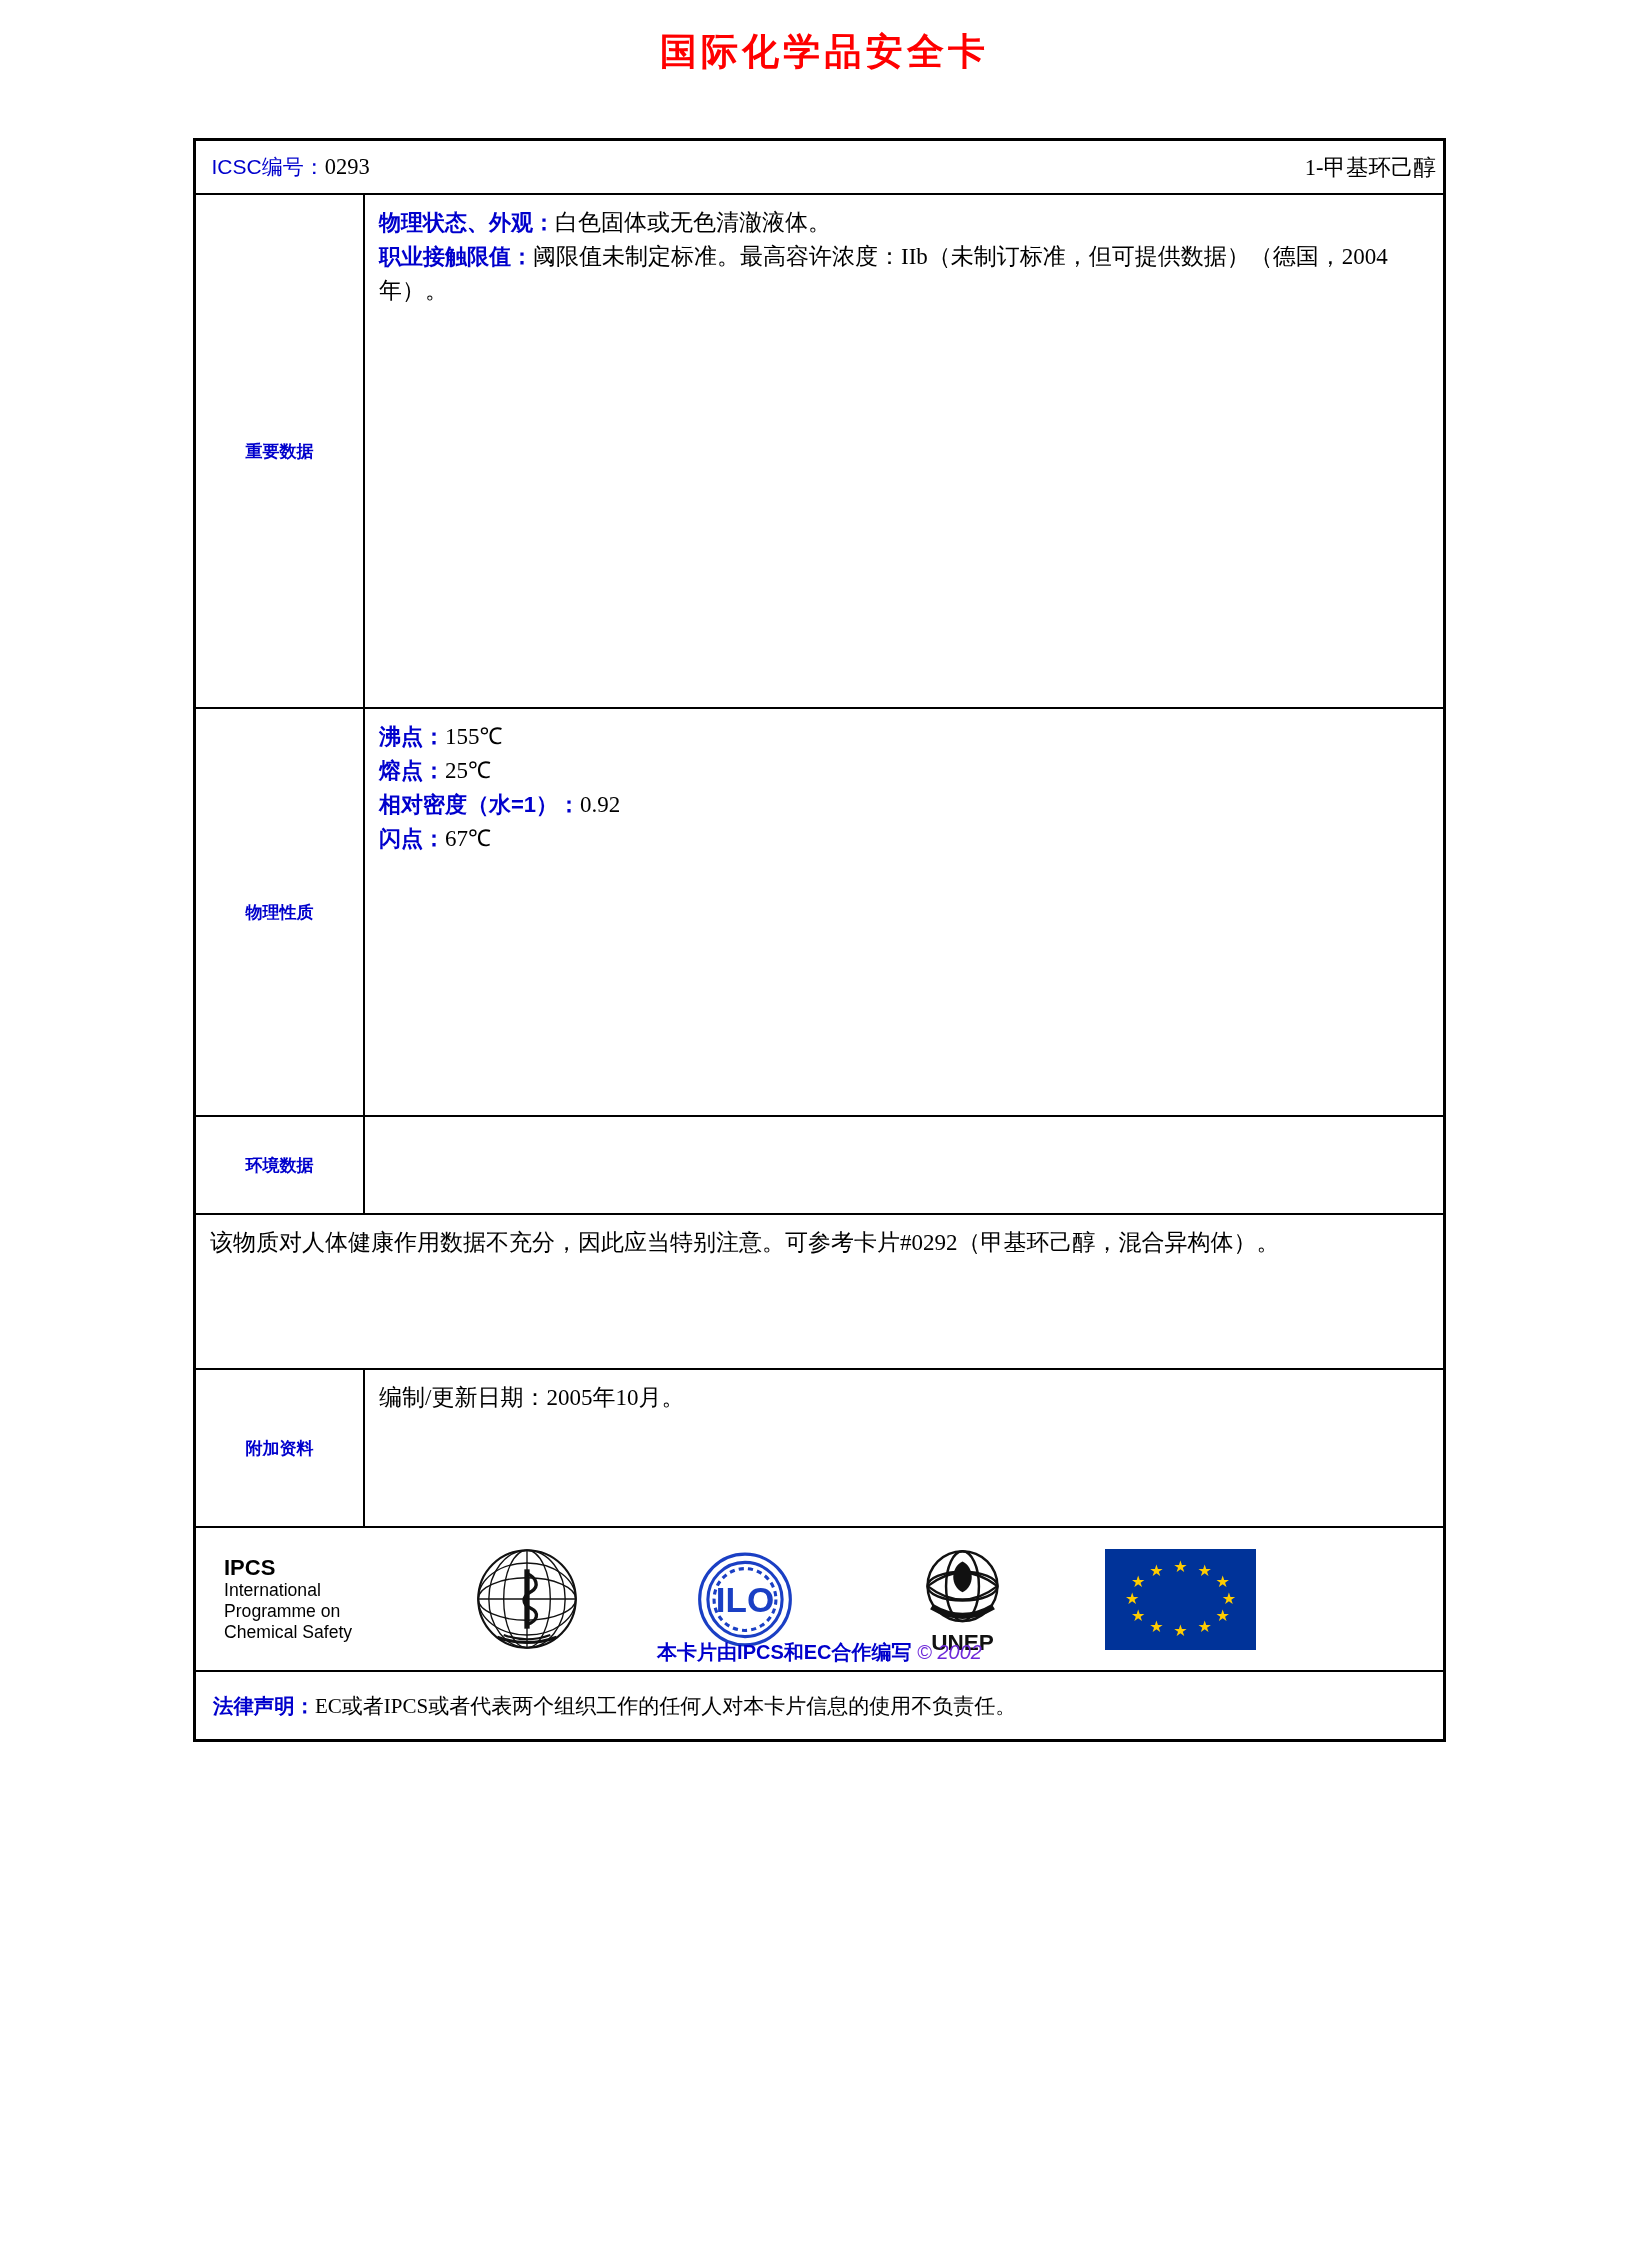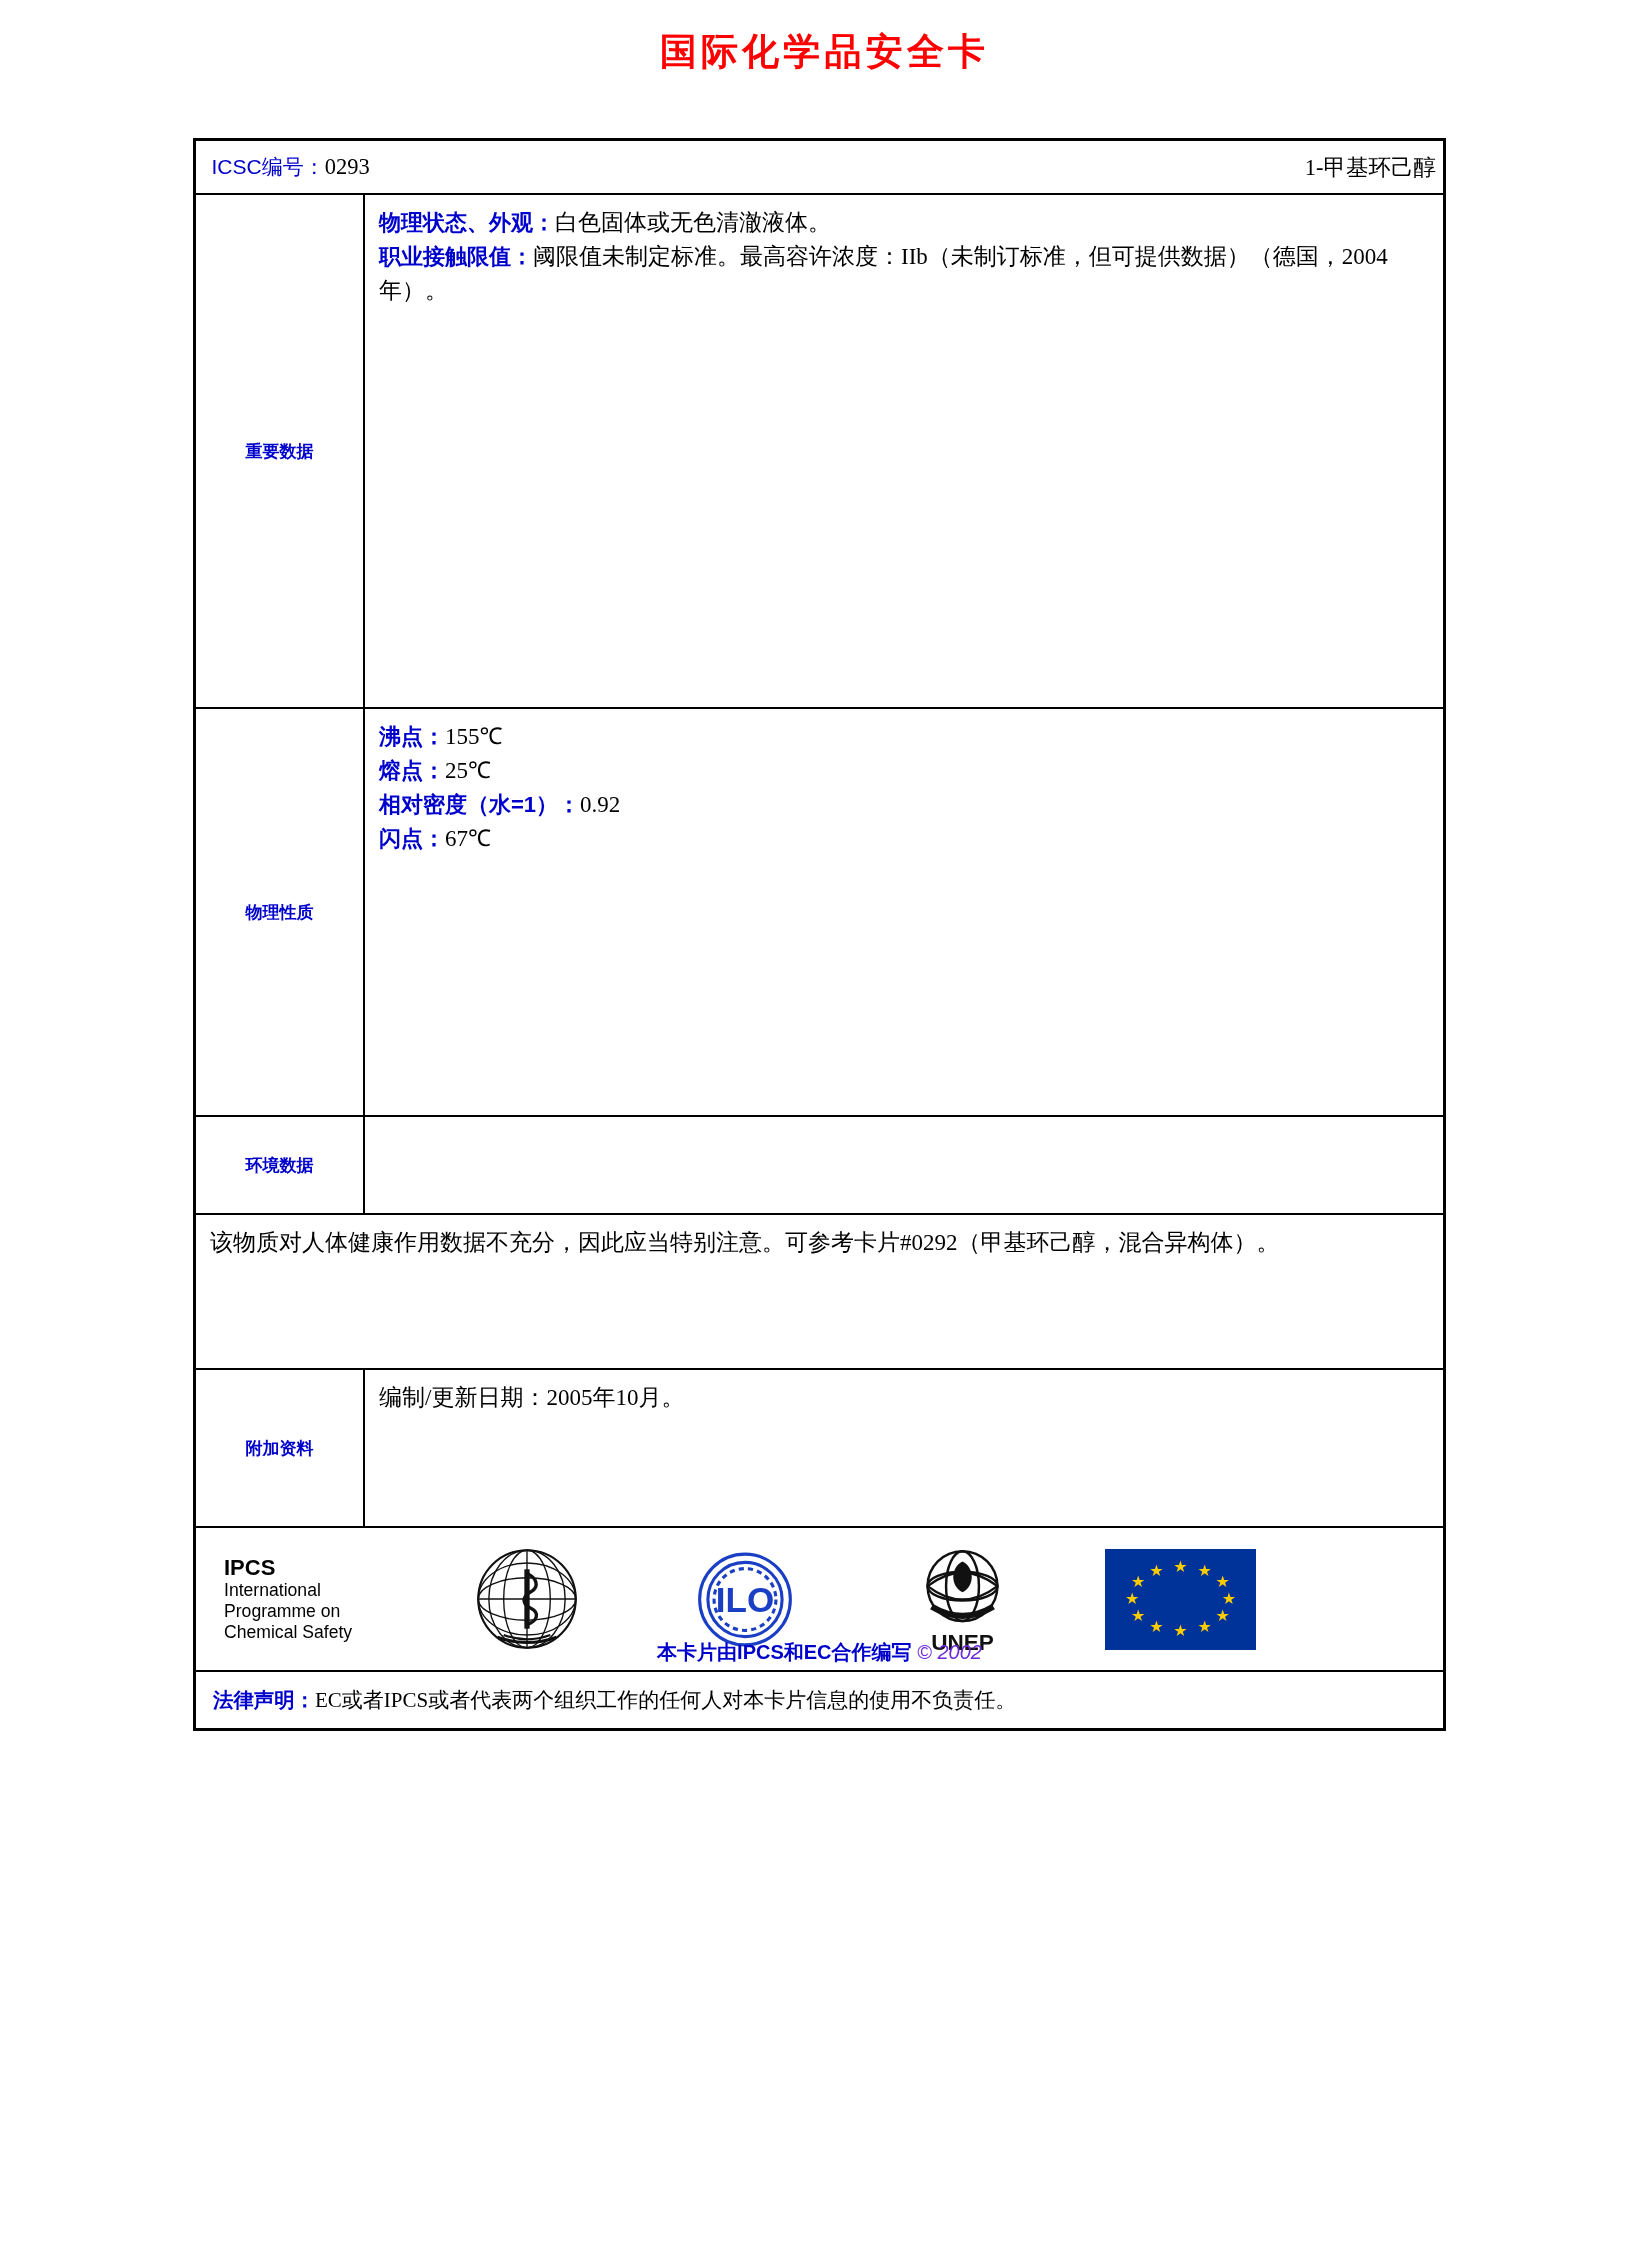--- a/index.html
+++ b/index.html
@@ -142,21 +142,21 @@
     bottom: 4.2px;
     text-align: center;
     color: #0000cc;
     font-family: "Liberation Sans", sans-serif;
     font-weight: bold;
     font-size: 20px;
   }
   .credit .copy { font-weight: normal; color: #6d28d9; font-style: italic; }
 
   .legal-row {
-    height: 56px;
+    height: 67px;
     display: flex;
     align-items: center;
     padding-left: 17px;
     box-sizing: border-box;
     font-size: 21px;
     color: #000;
   }
   .legal-label {
     color: #0000cc;
     font-family: "Liberation Sans", sans-serif;

